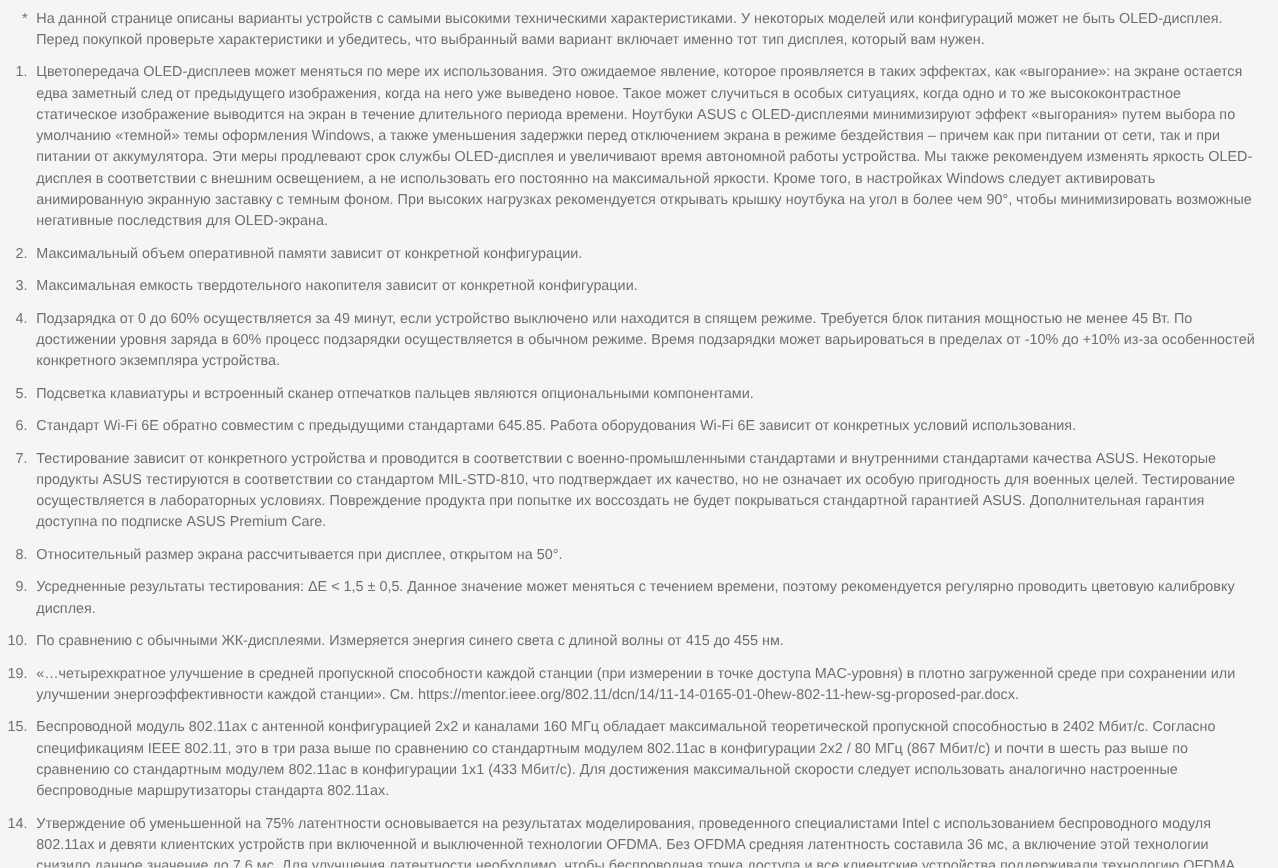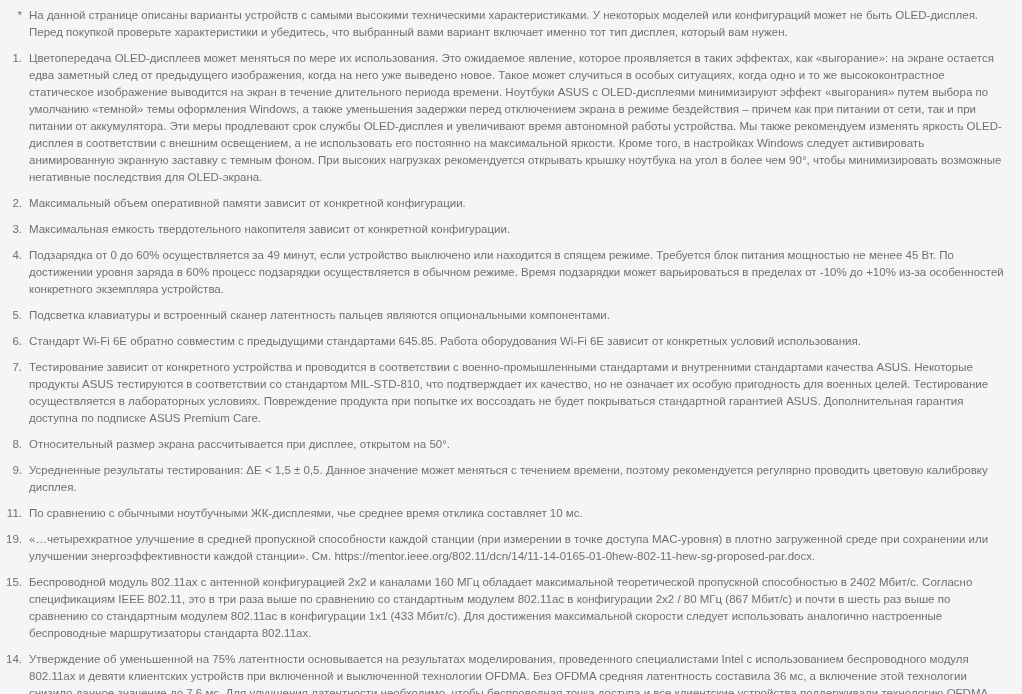--- a/index.html
+++ b/index.html
@@ -59,21 +59,21 @@
     <span class="note-text">Максимальная емкость твердотельного накопителя зависит от конкретной конфигурации.</span>
   </div>
 
   <div class="note-item">
     <span class="note-marker">4.</span>
     <span class="note-text">Подзарядка от 0 до 60% осуществляется за 49 минут, если устройство выключено или находится в спящем режиме. Требуется блок питания мощностью не менее 45 Вт. По достижении уровня заряда в 60% процесс подзарядки осуществляется в обычном режиме. Время подзарядки может варьироваться в пределах от -10% до +10% из-за особенностей конкретного экземпляра устройства.</span>
   </div>
 
   <div class="note-item">
     <span class="note-marker">5.</span>
-    <span class="note-text">Подсветка клавиатуры и встроенный сканер латентность пальцев являются опциональными компонентами.</span>
+    <span class="note-text">Подсветка клавиатуры и встроенный сканер отпечатков пальцев являются опциональными компонентами.</span>
   </div>
 
   <div class="note-item">
     <span class="note-marker">6.</span>
     <span class="note-text">Стандарт Wi-Fi 6E обратно совместим с предыдущими стандартами 645.85. Работа оборудования Wi-Fi 6E зависит от конкретных условий использования.</span>
   </div>
 
   <div class="note-item">
     <span class="note-marker">7.</span>
     <span class="note-text">Тестирование зависит от конкретного устройства и проводится в соответствии с военно-промышленными стандартами и внутренними стандартами качества ASUS. Некоторые продукты ASUS тестируются в соответствии со стандартом MIL-STD-810, что подтверждает их качество, но не означает их особую пригодность для военных целей. Тестирование осуществляется в лабораторных условиях. Повреждение продукта при попытке их воссоздать не будет покрываться стандартной гарантией ASUS. Дополнительная гарантия доступна по подписке ASUS Premium Care.</span>
@@ -82,25 +82,25 @@
   <div class="note-item">
     <span class="note-marker">8.</span>
     <span class="note-text">Относительный размер экрана рассчитывается при дисплее, открытом на 50°.</span>
   </div>
 
   <div class="note-item">
     <span class="note-marker">9.</span>
     <span class="note-text">Усредненные результаты тестирования: ΔE &lt; 1,5 ± 0,5. Данное значение может меняться с течением времени, поэтому рекомендуется регулярно проводить цветовую калибровку дисплея.</span>
   </div>
 
+  <div class="note-item">
+    <span class="note-marker">10.</span>
+    <span class="note-text">По сравнению с обычными ЖК-дисплеями. Измеряется энергия синего света с длиной волны от 415 до 455 нм.</span>
+  </div>
 
-  <div class="note-item">
-    <span class="note-marker">11.</span>
-    <span class="note-text">По сравнению с обычными ноутбучными ЖК-дисплеями, чье среднее время отклика составляет 10 мс.</span>
-  </div>
 
   <div class="note-item">
     <span class="note-marker">19.</span>
     <span class="note-text">«…четырехкратное улучшение в средней пропускной способности каждой станции (при измерении в точке доступа MAC-уровня) в плотно загруженной среде при сохранении или улучшении энергоэффективности каждой станции». См. https://mentor.ieee.org/802.11/dcn/14/11-14-0165-01-0hew-802-11-hew-sg-proposed-par.docx.</span>
   </div>
 
   <div class="note-item">
     <span class="note-marker">15.</span>
     <span class="note-text">Беспроводной модуль 802.11ax с антенной конфигурацией 2x2 и каналами 160 МГц обладает максимальной теоретической пропускной способностью в 2402 Мбит/с. Согласно спецификациям IEEE 802.11, это в три раза выше по сравнению со стандартным модулем 802.11ac в конфигурации 2x2 / 80 МГц (867 Мбит/с) и почти в шесть раз выше по сравнению со стандартным модулем 802.11ac в конфигурации 1x1 (433 Мбит/с). Для достижения максимальной скорости следует использовать аналогично настроенные беспроводные маршрутизаторы стандарта 802.11ax.</span>
   </div>

